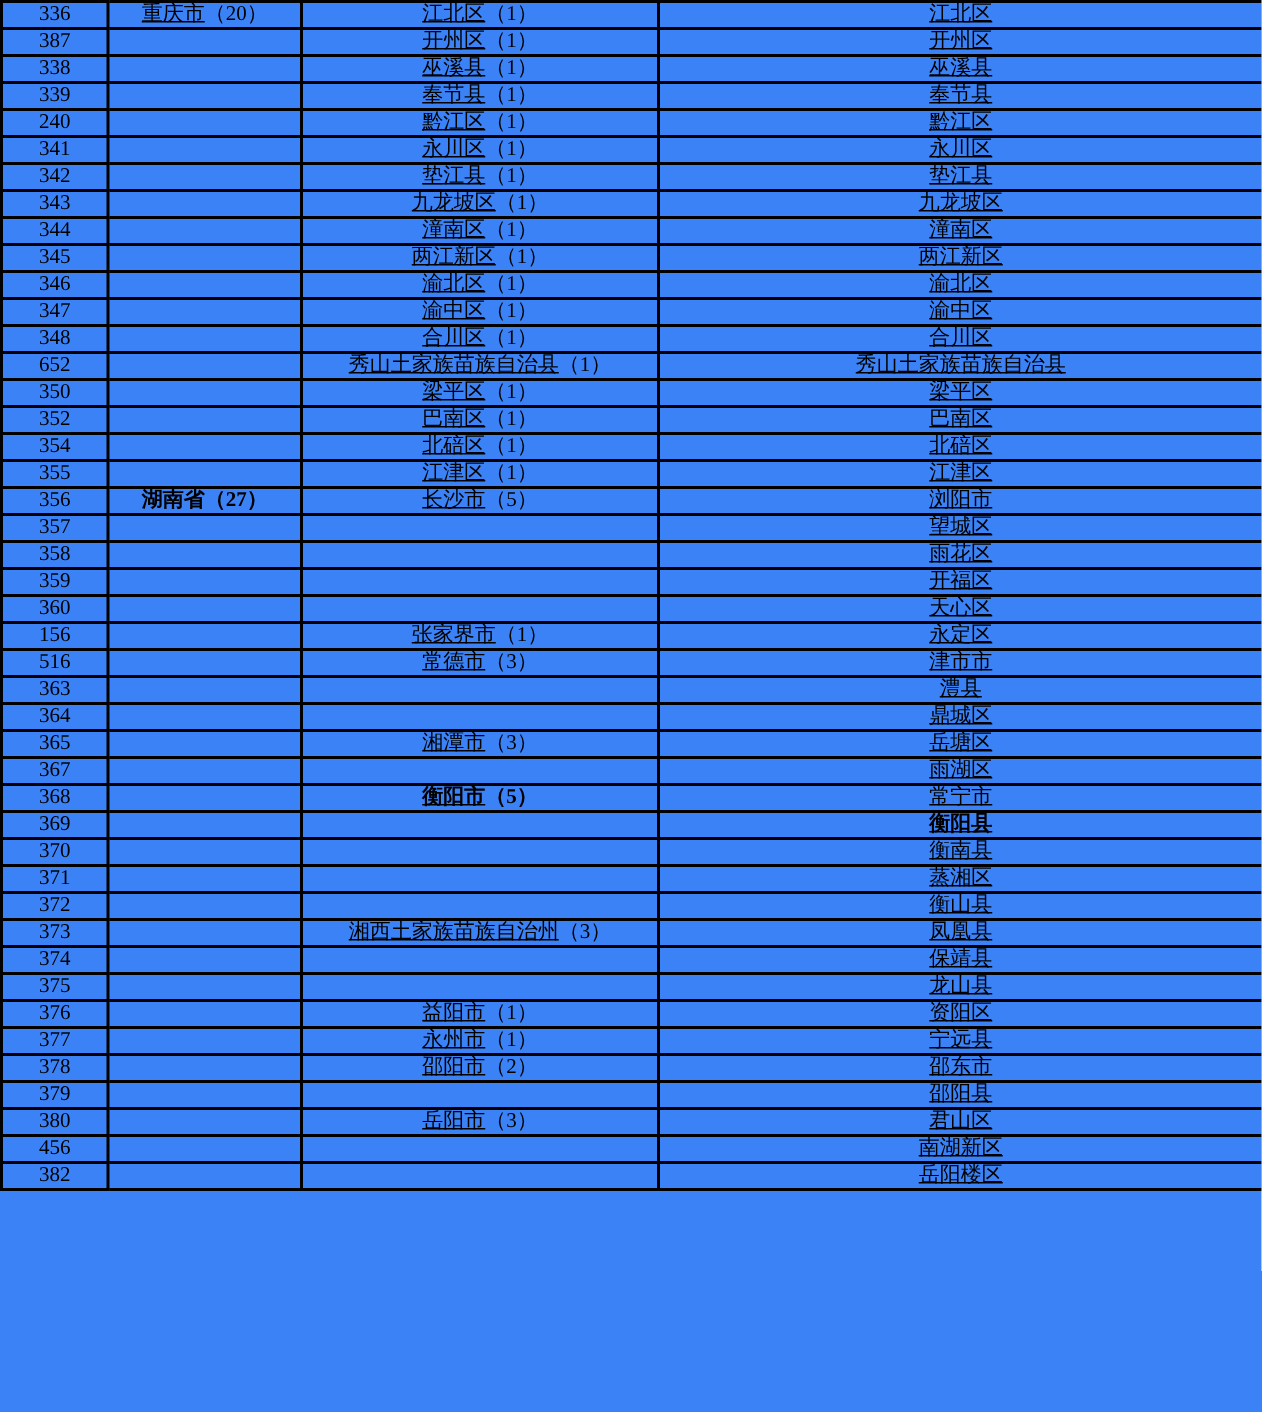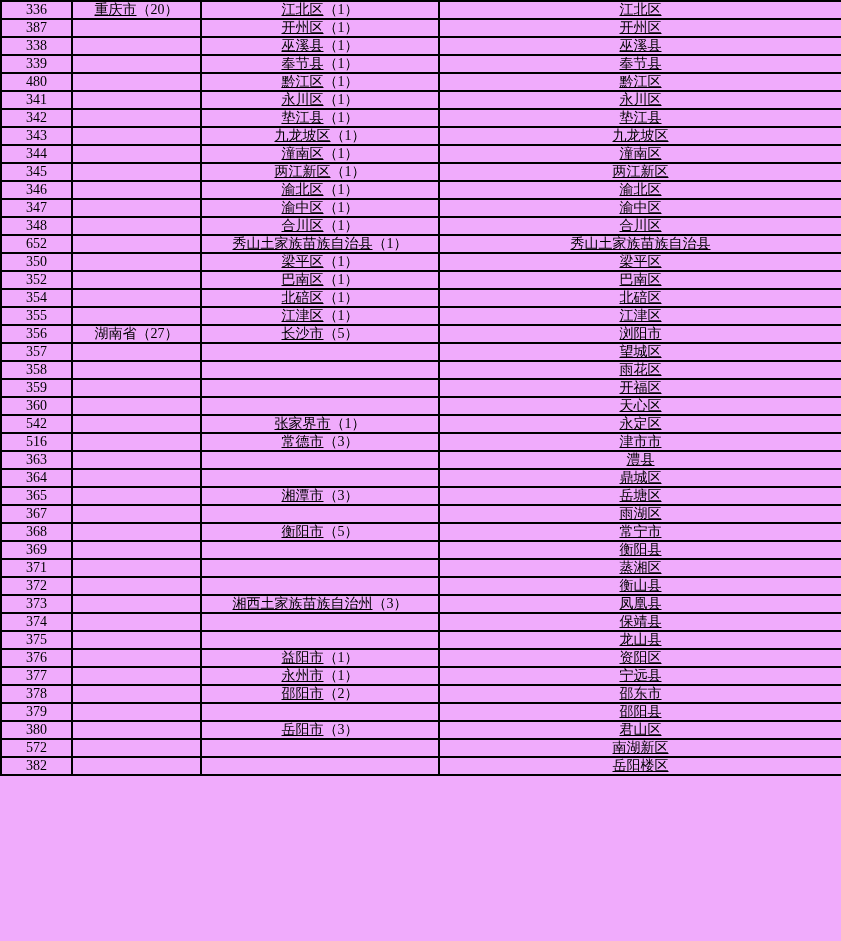--- a/index.html
+++ b/index.html
@@ -4,42 +4,42 @@
 <style>
   html, body {
     margin: 0;
     padding: 0;
     background: #ffffff;
   }
   .page {
     width: 841px;
     height: 941px;
     overflow: hidden;
-    background: #f0abfc;
+    background: #3b82f6;
   }
   table.region-table {
     border-collapse: collapse;
     table-layout: fixed;
     width: 841px;
     font-family: "Liberation Serif", "DejaVu Serif", serif;
     font-size: 14px;
     color: #000000;
   }
   table.region-table td {
     border: 2px solid #000000;
     height: 16px;
     padding: 0;
     text-align: center;
     vertical-align: middle;
     white-space: nowrap;
     overflow: hidden;
     line-height: 16px;
   }
   .ul   { text-decoration: underline; }
-  .bold { font-weight: normal; }
+  .bold { font-weight: bold; }
 </style>
 </head>
 <body>
 
 <div class="page">
   <table class="region-table">
     <colgroup>
       <col style="width:71px">
       <col style="width:129px">
       <col style="width:238px">
@@ -64,21 +64,21 @@
           <td><span class="ul">巫溪县</span><span>（1）</span></td>
           <td><span class="ul">巫溪县</span></td>
         </tr>
         <tr>
           <td><span>339</span></td>
           <td></td>
           <td><span class="ul">奉节县</span><span>（1）</span></td>
           <td><span class="ul">奉节县</span></td>
         </tr>
         <tr>
-          <td><span>480</span></td>
+          <td><span>240</span></td>
           <td></td>
           <td><span class="ul">黔江区</span><span>（1）</span></td>
           <td><span class="ul">黔江区</span></td>
         </tr>
         <tr>
           <td><span>341</span></td>
           <td></td>
           <td><span class="ul">永川区</span><span>（1）</span></td>
           <td><span class="ul">永川区</span></td>
         </tr>
@@ -178,21 +178,21 @@
           <td></td>
           <td><span class="ul">开福区</span></td>
         </tr>
         <tr>
           <td><span>360</span></td>
           <td></td>
           <td></td>
           <td><span class="ul">天心区</span></td>
         </tr>
         <tr>
-          <td><span>542</span></td>
+          <td><span>156</span></td>
           <td></td>
           <td><span class="ul">张家界市</span><span>（1）</span></td>
           <td><span class="ul">永定区</span></td>
         </tr>
         <tr>
           <td><span>516</span></td>
           <td></td>
           <td><span class="ul">常德市</span><span>（3）</span></td>
           <td><span class="ul">津市市</span></td>
         </tr>
@@ -226,20 +226,26 @@
           <td><span class="bold ul">衡阳市</span><span class="bold">（5）</span></td>
           <td><span class="ul">常宁市</span></td>
         </tr>
         <tr>
           <td><span>369</span></td>
           <td></td>
           <td></td>
           <td><span class="bold ul">衡阳县</span></td>
         </tr>
         <tr>
+          <td><span>370</span></td>
+          <td></td>
+          <td></td>
+          <td><span class="ul">衡南县</span></td>
+        </tr>
+        <tr>
           <td><span>371</span></td>
           <td></td>
           <td></td>
           <td><span class="ul">蒸湘区</span></td>
         </tr>
         <tr>
           <td><span>372</span></td>
           <td></td>
           <td></td>
           <td><span class="ul">衡山县</span></td>
@@ -286,21 +292,21 @@
           <td></td>
           <td><span class="ul">邵阳县</span></td>
         </tr>
         <tr>
           <td><span>380</span></td>
           <td></td>
           <td><span class="ul">岳阳市</span><span>（3）</span></td>
           <td><span class="ul">君山区</span></td>
         </tr>
         <tr>
-          <td><span>572</span></td>
+          <td><span>456</span></td>
           <td></td>
           <td></td>
           <td><span class="ul">南湖新区</span></td>
         </tr>
         <tr>
           <td><span>382</span></td>
           <td></td>
           <td></td>
           <td><span class="ul">岳阳楼区</span></td>
         </tr>

